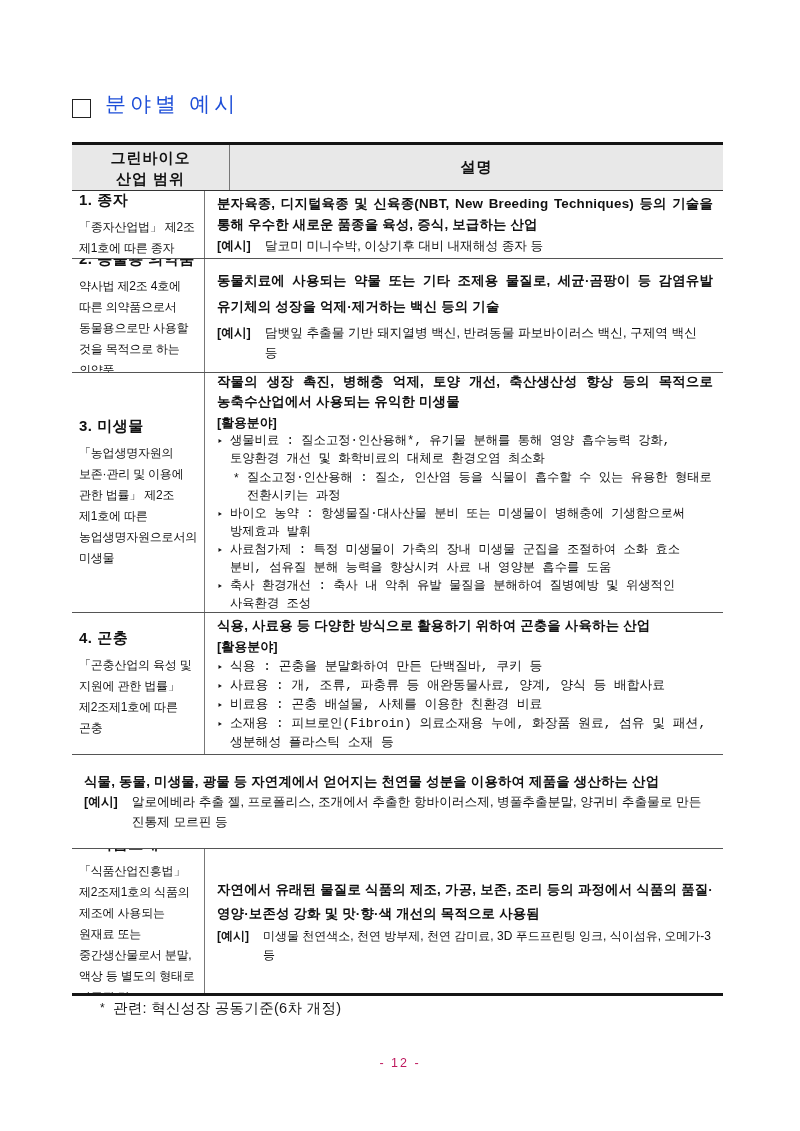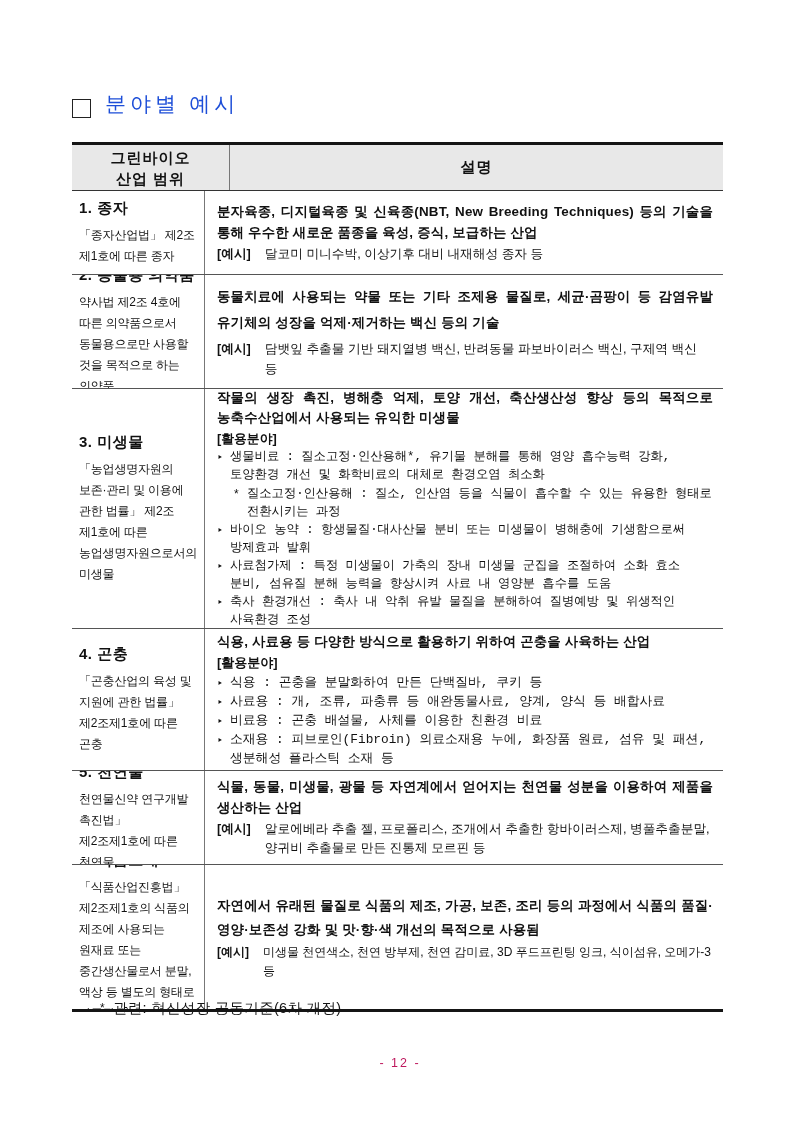--- a/index.html
+++ b/index.html
@@ -51,21 +51,21 @@
   .section-label{font-weight:bold;font-size:13px;line-height:1.5;margin-top:1px;}
   .bullet{display:flex;font-size:12.8px;line-height:1.5;word-break:keep-all;}
   .bullet .marker{flex:none;width:13px;font-size:10px;padding-top:3px;}
   .bullet .btxt{flex:1;font-family:Liberation Mono, monospace;}
   .bullet.sub{padding-left:17px;}
   .bullet.sub .marker{font-size:12px;padding-top:1px;}
   .example{display:flex;font-size:12.7px;line-height:1.55;margin-top:1px;word-break:keep-all;}
   .example .label{font-weight:bold;flex:none;margin-right:14px;}
   .example .etxt{flex:1;}
   
-  .r1{height:84px}.r2{height:114px}.r3{height:240px}.r4{height:142px}.r5{height:94px}.r6{height:144px}
+  .r1{height:68px}.r2{height:114px}.r3{height:240px}.r4{height:142px}.r5{height:94px}.r6{height:144px}
   .r1 .rcell{line-height:1.7}
   .r2 .desc{line-height:1.95}.r2 .example{margin-top:4px}
   .r3 .desc{line-height:1.5;}
   .r3 .bullet{font-size:12.3px;line-height:1.47;}
   .r3 .section-label{font-size:12.8px;}
   .r6 .desc{line-height:1.8}
   .r6 .example{font-size:12px;}
   
   .footnote{
     position:absolute;left:100px;top:999px;display:flex;
@@ -177,24 +177,20 @@
           <span class="btxt">비료용 : 곤충 배설물, 사체를 이용한 친환경 비료</span>
         </div>
         <div class="bullet">
           <span class="marker">‣</span>
           <span class="btxt">소재용 : 피브로인(Fibroin) 의료소재용 누에, 화장품 원료, 섬유 및 패션, 생분해성 플라스틱 소재 등</span>
         </div>
       </div>
     </div>
 
     <div class="trow r5">
-      <div class="lcell">
-        <div class="row-title">5. 천연물</div>
-        <div class="law">천연물신약 연구개발 촉진법」 제2조제1호에 따른 천연물</div>
-      </div>
       <div class="rcell">
         <div class="desc">식물, 동물, 미생물, 광물 등 자연계에서 얻어지는 천연물 성분을 이용하여 제품을 생산하는 산업</div>
         <div class="example">
           <span class="label">[예시]</span>
           <span class="etxt">알로에베라 추출 젤, 프로폴리스, 조개에서 추출한 항바이러스제, 병풀추출분말, 양귀비 추출물로 만든 진통제 모르핀 등</span>
         </div>
       </div>
     </div>
 
     <div class="trow r6">

